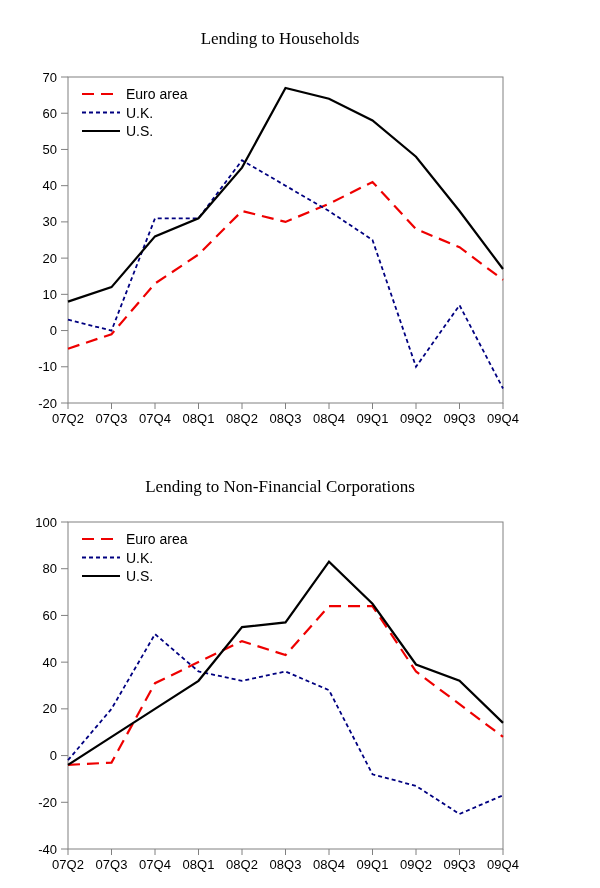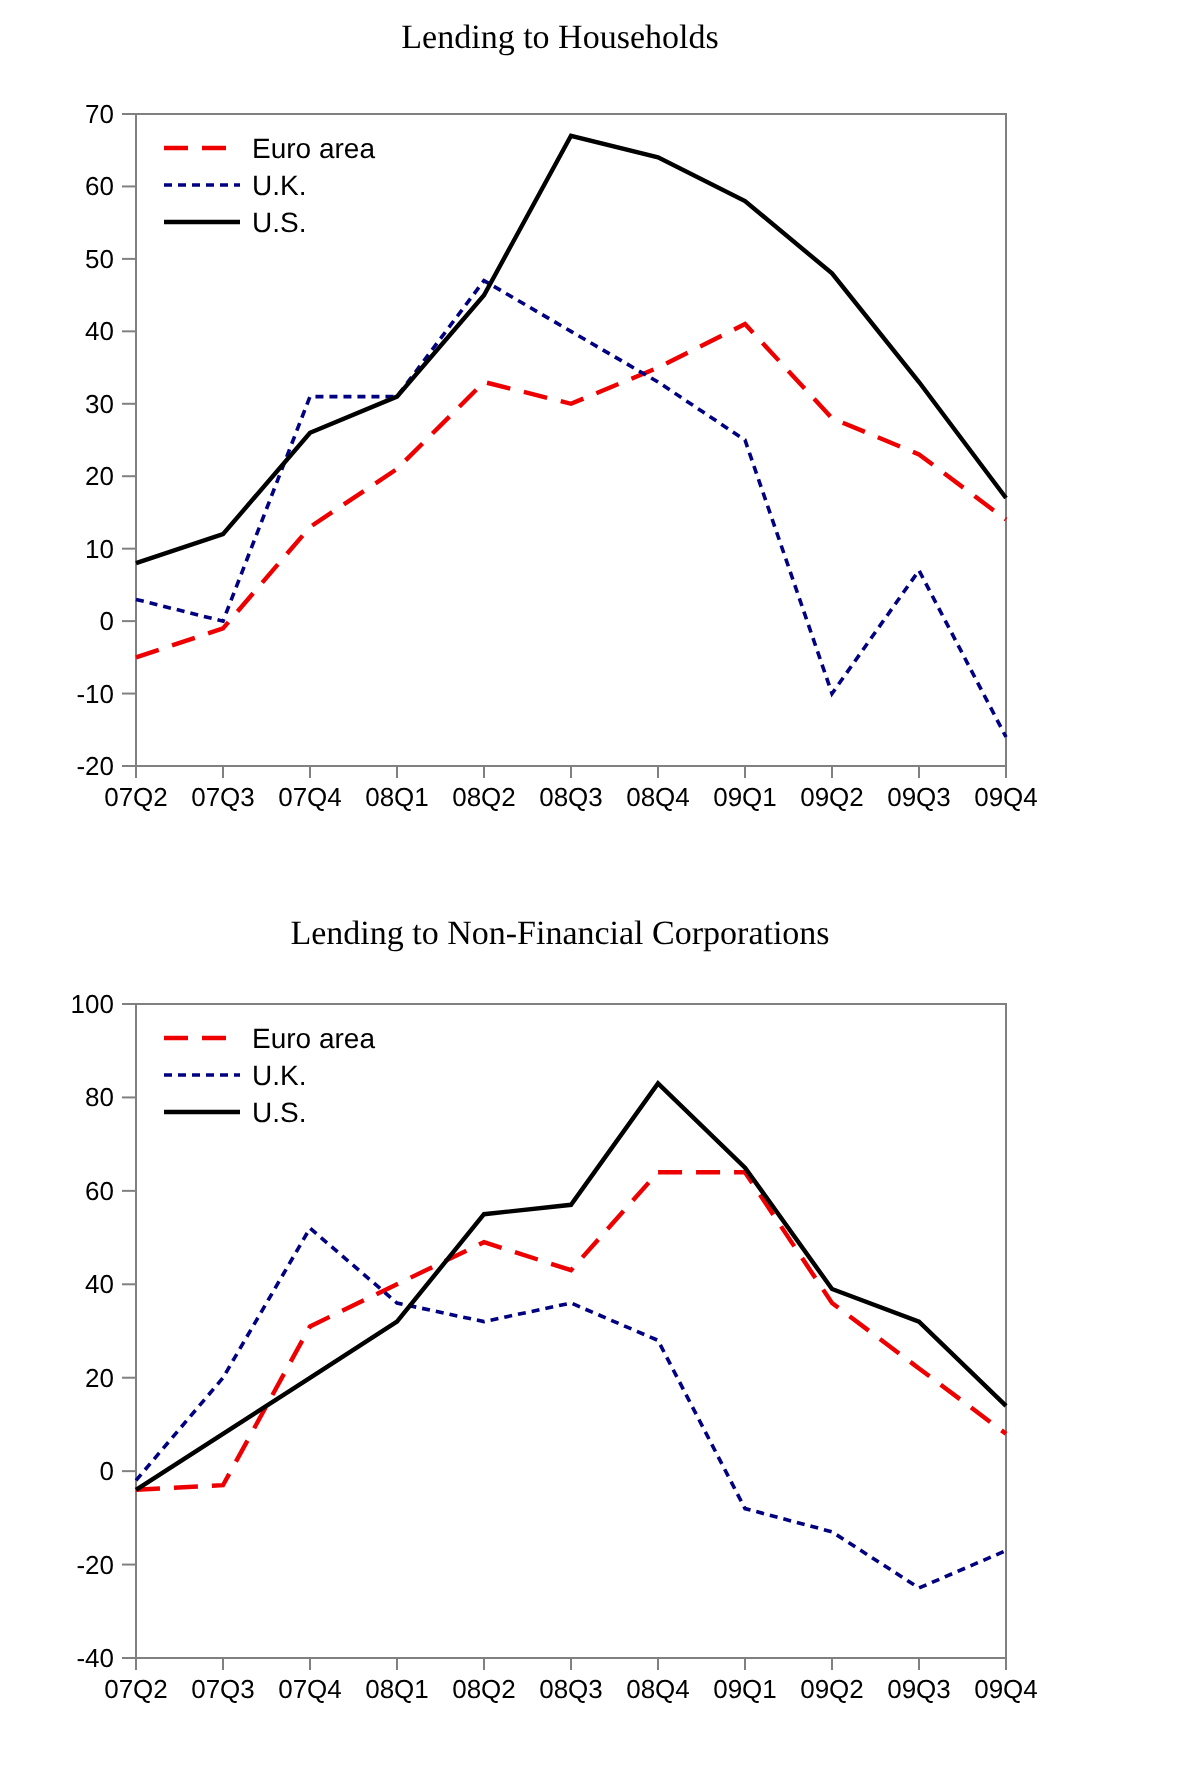--- a/index.html
+++ b/index.html
@@ -3,21 +3,21 @@
 <meta charset="utf-8">
 <style>
   html, body { margin: 0; padding: 0; }
   body {
     width: 600px; height: 888px;
     background: #ffffff;
     font-family: "Liberation Sans", sans-serif;
     position: relative;
     overflow: hidden;
   }
-  .chart-block { position: absolute; left: 0; width: 600px; height: 444px; }
+  .chart-block { position: absolute; left: 0; width: 600px; height: 444px; margin-top: 20px; }
   #chart-block-0 { top: 0; }
   #chart-block-1 { top: 444px; }
   .chart-title {
     position: absolute; left: 0; width: 560px;
     text-align: center;
     font-family: "Liberation Serif", serif;
     font-size: 17px;
     color: #000000;
   }
   #chart-block-0 .chart-title { top: 9px; }

